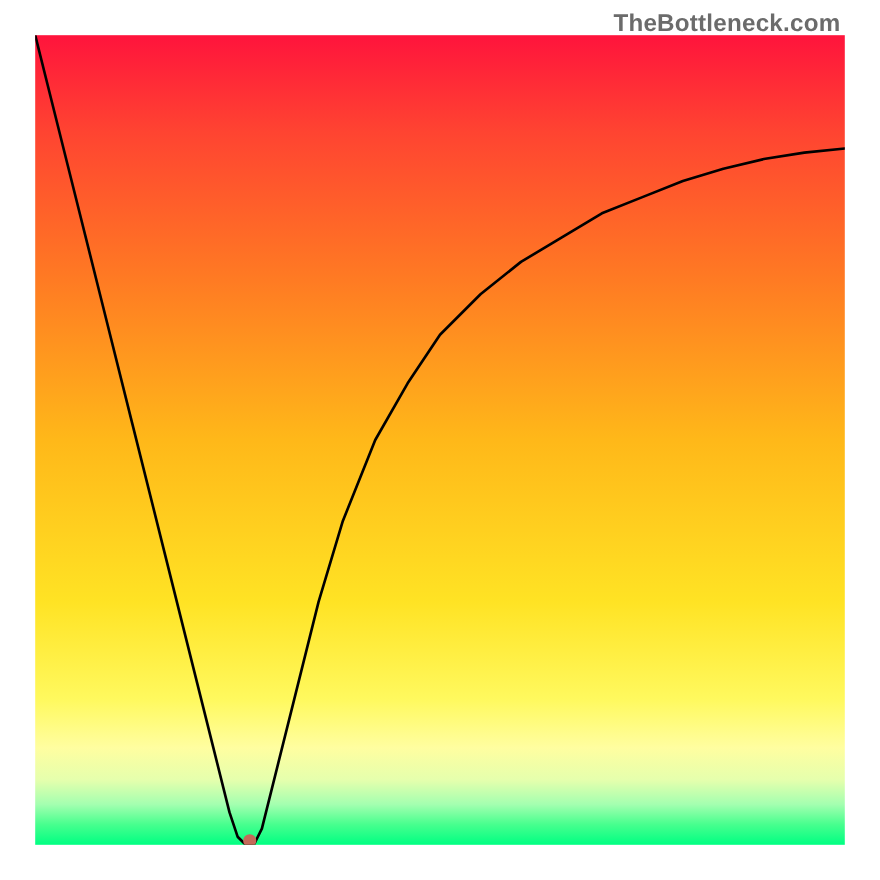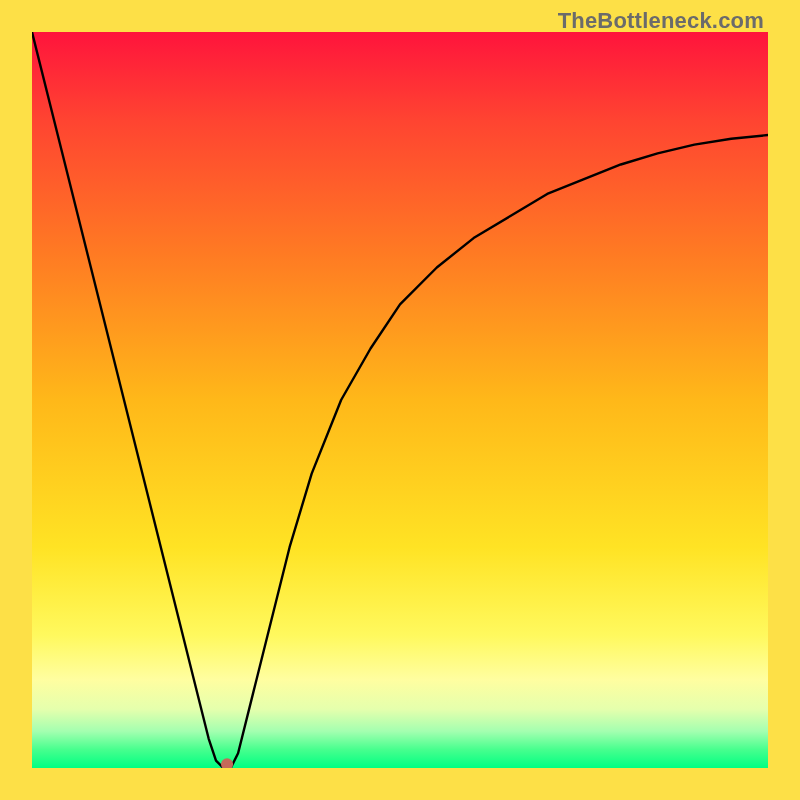--- a/index.html
+++ b/index.html
@@ -8,21 +8,21 @@
     width: 800px;
     height: 800px;
     background: #000;
     font-family: Arial, Helvetica, sans-serif;
     overflow: hidden;
   }
   .frame {
     position: relative;
     width: 800px;
     height: 800px;
-    background: #fde047;
+    background: #ffffff;
   }
   .plot {
     position: absolute;
     left: 32px;
     top: 32px;
     width: 736px;
     height: 736px;
     background: linear-gradient(to bottom,
       #ff143c 0%,
       #ff4431 12%,

